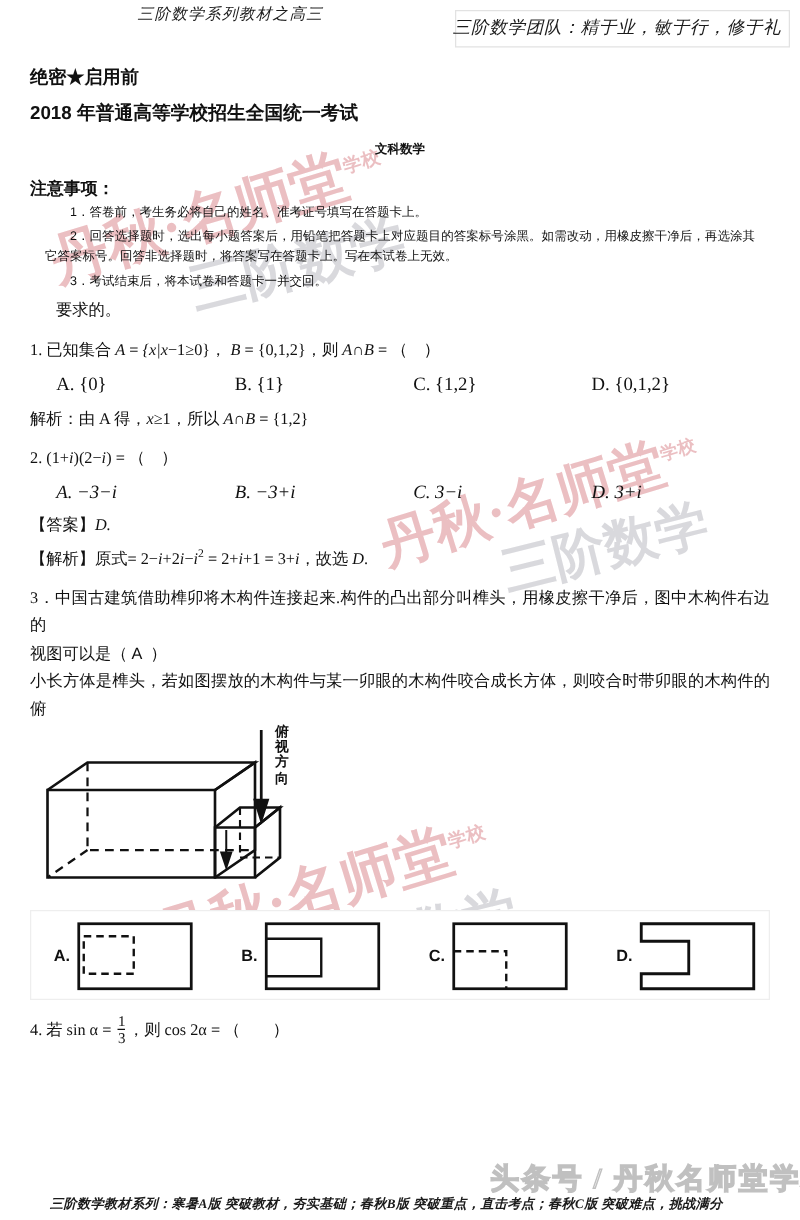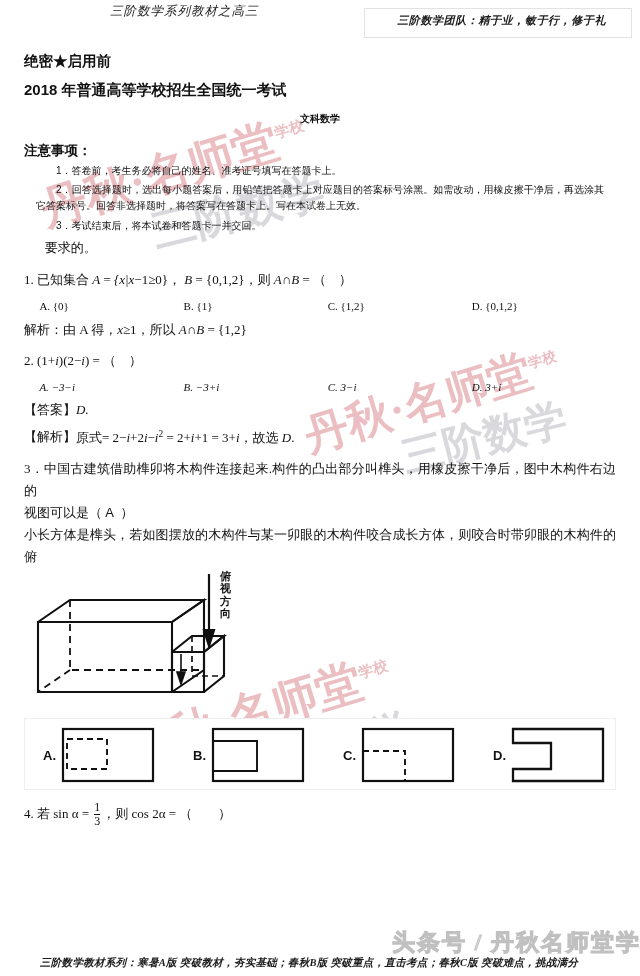--- a/index.html
+++ b/index.html
@@ -73,24 +73,24 @@
     right: 8px;
     top: 8px;
     width: 268px;
     height: 30px;
     border: 1px solid #e2e2e2;
     background: #fff;
     box-sizing: border-box;
   }
   .hdr-motto {
     position: absolute;
-    right: 34px;
+    right: 15px;
     top: 13px;
-    font-size: 11px;
-    font-weight: 700;
+    font-size: 14px;
+    font-weight: 400;
     font-style: italic;
     letter-spacing: .6px;
     color: #1b1b1b;
   }
 
   .content {
     position: relative;
     z-index: 2;
     padding: 0 24px;
   }
@@ -148,21 +148,21 @@
   .q {
     font-size: 13px;
     line-height: 1.7;
     margin: 11px 0 0 0;
     text-align: justify;
   }
   .q-body { margin: 0; }
 
   .opts {
     display: flex;
-    font-size: 11px;
+    font-size: 15px;
     margin: 9px 0 0 0;
     padding-left: 1.4em;
   }
   .opts > span { flex: 1 1 0; }
 
   .ans {
     font-size: 13px;
     margin: 8px 0 0 0;
   }
   .sol {

